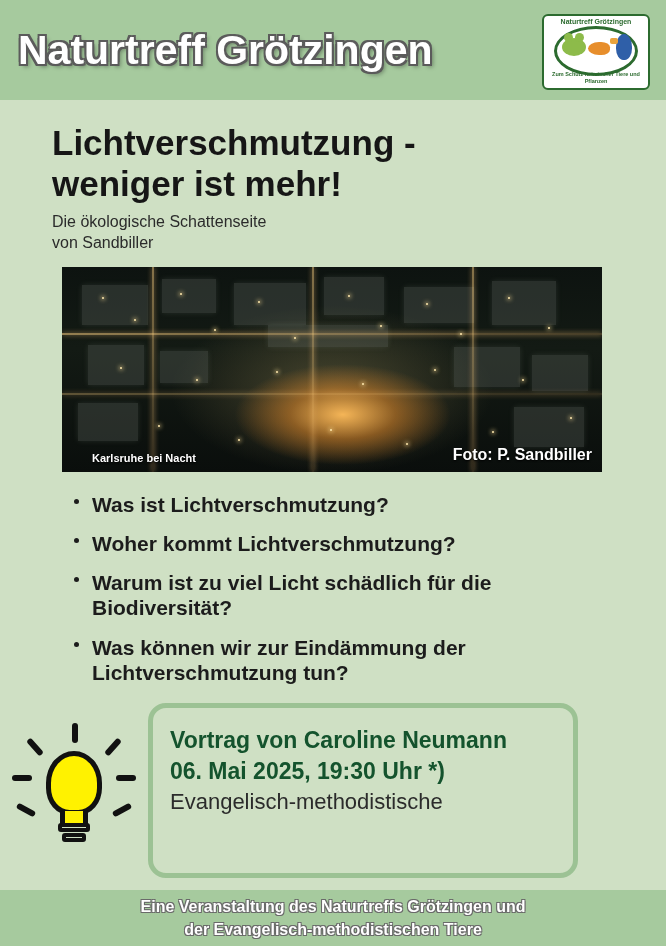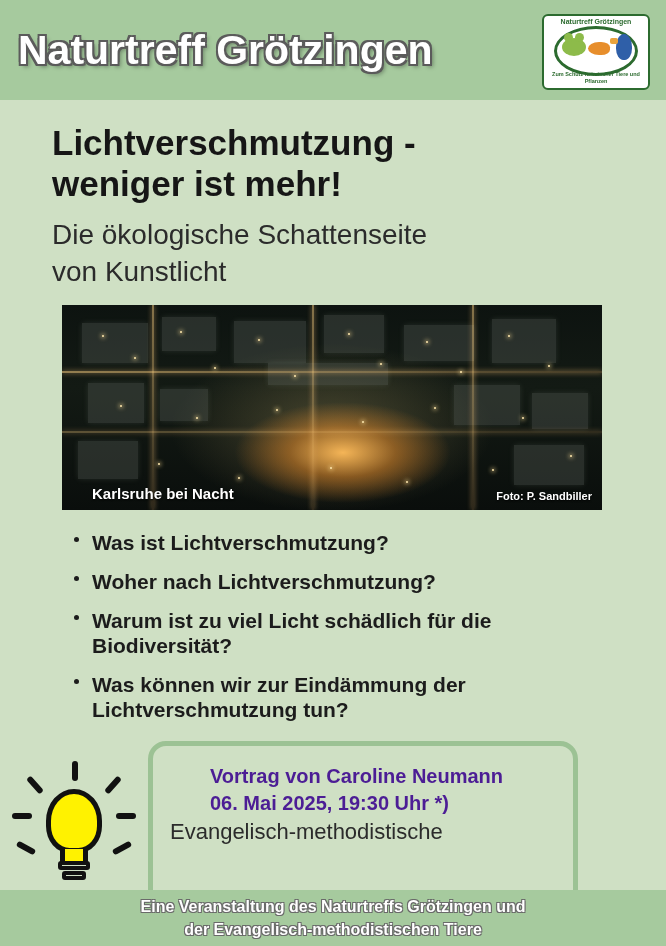--- a/index.html
+++ b/index.html
@@ -143,24 +143,24 @@
     box-sizing: border-box;
   }
   .title {
     font-size: 35px;
     font-weight: bold;
     color: #161616;
     line-height: 1.18;
     margin: 4px 0 2px 0;
   }
   .subtitle {
-    font-size: 28px;
+    font-size: 16px;
     color: #2b2b2b;
     line-height: 1.32;
-    margin: 12px 0 14px 0;
+    margin: 6px 0 14px 0;
   }
 
   
   .photo {
     position: relative;
     width: 540px;
     height: 205px;
     margin: 2px 0 0 10px;
     overflow: hidden;
     background: #05070b;
@@ -194,30 +194,30 @@
     position: absolute;
     background: linear-gradient(90deg, rgba(255,210,130,0.55), rgba(255,190,110,0.22));
     height: 2px;
     box-shadow: 0 0 5px rgba(255,200,120,0.6);
   }
   .photo-caption-left {
     position: absolute;
     left: 30px;
     bottom: 8px;
     color: #ffffff;
-    font-size: 15px;
+    font-size: 11px;
     font-weight: bold;
     text-shadow: 0 1px 2px #000;
   }
   .photo-caption-right {
     position: absolute;
     right: 10px;
     bottom: 8px;
     color: #ffffff;
-    font-size: 11px;
+    font-size: 16px;
     font-weight: bold;
     text-shadow: 0 1px 2px #000;
   }
 
   
   .bullets {
     margin: 20px 0 0 14px;
     padding: 0 0 0 26px;
     list-style: none;
   }
@@ -256,25 +256,24 @@
     border-radius: 18px;
     box-sizing: border-box;
   }
   .event-text {
     position: absolute;
     left: 118px;
     top: 22px;
     width: 400px;
   }
   .event-line-1, .event-line-2 {
-    font-size: 20px;
-    font-weight: bold;
-    color: #4c1d95;
+    font-size: 23px;
+    font-weight: bold;
+    color: #14532d;
     line-height: 1.35;
-    margin-left: 40px;
   }
   .event-line-3, .event-line-4 {
     font-size: 22px;
     color: #2b2b2b;
     line-height: 1.35;
   }
   .bulb {
     position: absolute;
     left: -44px;
     top: 20px;
@@ -385,21 +384,21 @@
 
   <div class="body">
 
     <div class="title">
       <div>Lichtverschmutzung -</div>
       <div>weniger ist mehr!</div>
     </div>
 
     <div class="subtitle">
       <div>Die ökologische Schattenseite</div>
-      <div>von Kunstlicht</div>
+      <div>von Sandbiller</div>
     </div>
 
     <div class="photo">
       <div class="photo-sky"></div>
       <div class="photo-lights">
         <div class="blk" style="left:20px;  top:18px;  width:66px; height:40px;"></div>
         <div class="blk" style="left:100px; top:12px;  width:54px; height:34px;"></div>
         <div class="blk" style="left:172px; top:16px;  width:72px; height:42px;"></div>
         <div class="blk" style="left:262px; top:10px;  width:60px; height:38px;"></div>
         <div class="blk" style="left:342px; top:20px;  width:70px; height:36px;"></div>
@@ -442,21 +441,21 @@
         <div class="pt" style="left:344px; top:176px;"></div>
         <div class="pt" style="left:430px; top:164px;"></div>
         <div class="pt" style="left:508px; top:150px;"></div>
       </div>
       <div class="photo-caption-left">Karlsruhe bei Nacht</div>
       <div class="photo-caption-right">Foto: P. Sandbiller</div>
     </div>
 
     <ul class="bullets">
       <li>Was ist Lichtverschmutzung?</li>
-      <li>Woher nach Lichtverschmutzung?</li>
+      <li>Woher kommt Lichtverschmutzung?</li>
       <li>Warum ist zu viel Licht schädlich für die Biodiversität?</li>
       <li>Was können wir zur Eindämmung der Lichtverschmutzung tun?</li>
     </ul>
 
     <div class="event-area">
       <div class="bulb">
         <div class="bulb-glass"></div>
         <div class="bulb-neck"></div>
         <div class="bulb-base"></div>
         <div class="bulb-base2"></div>

